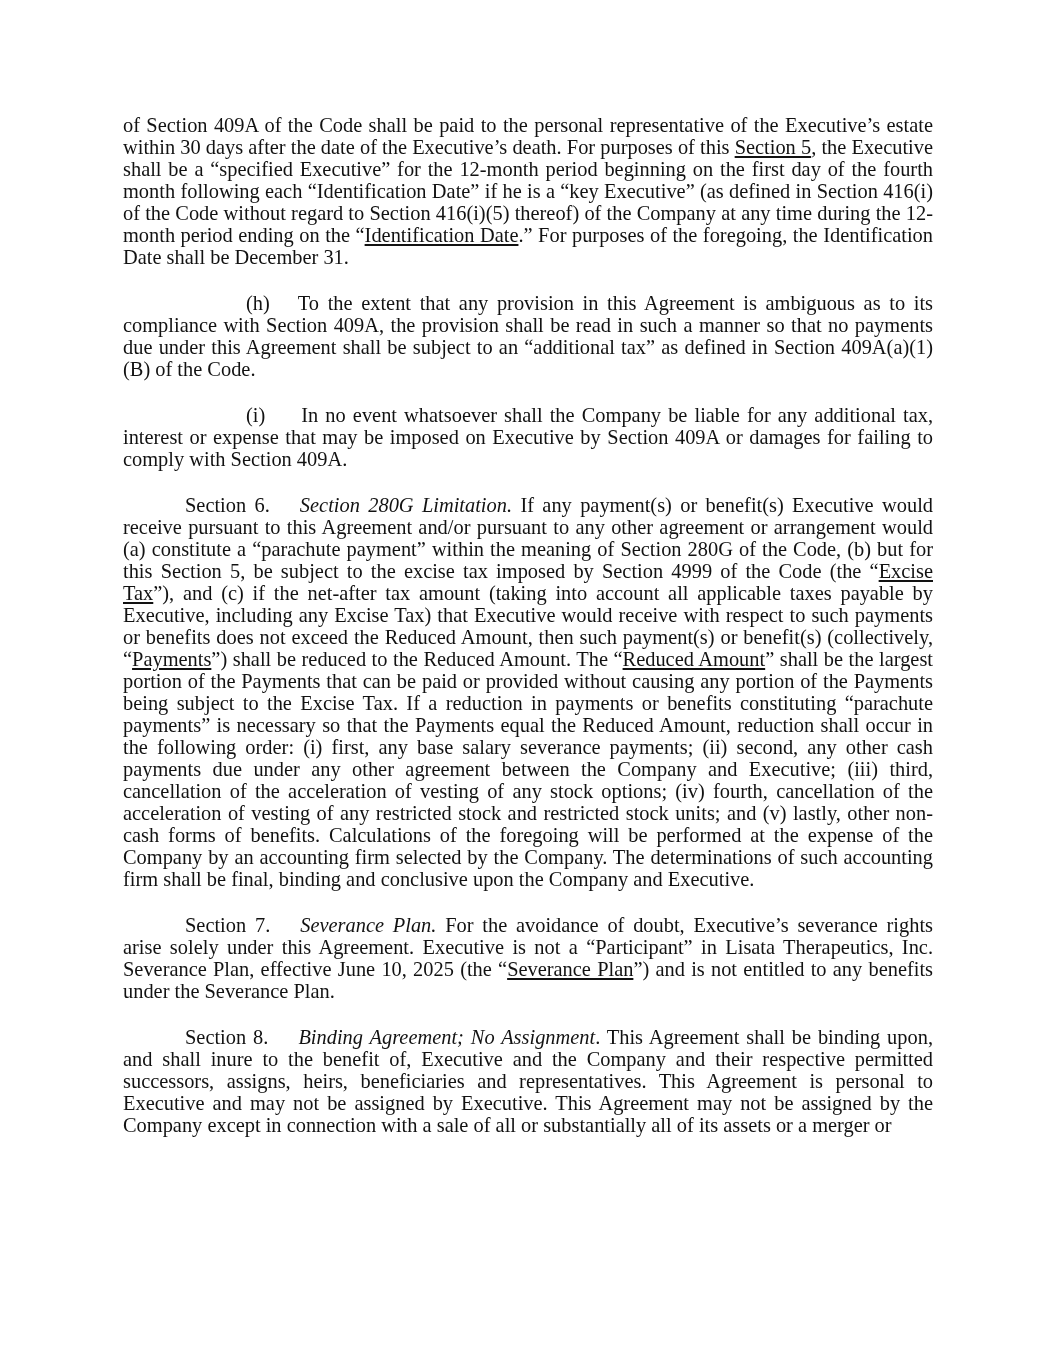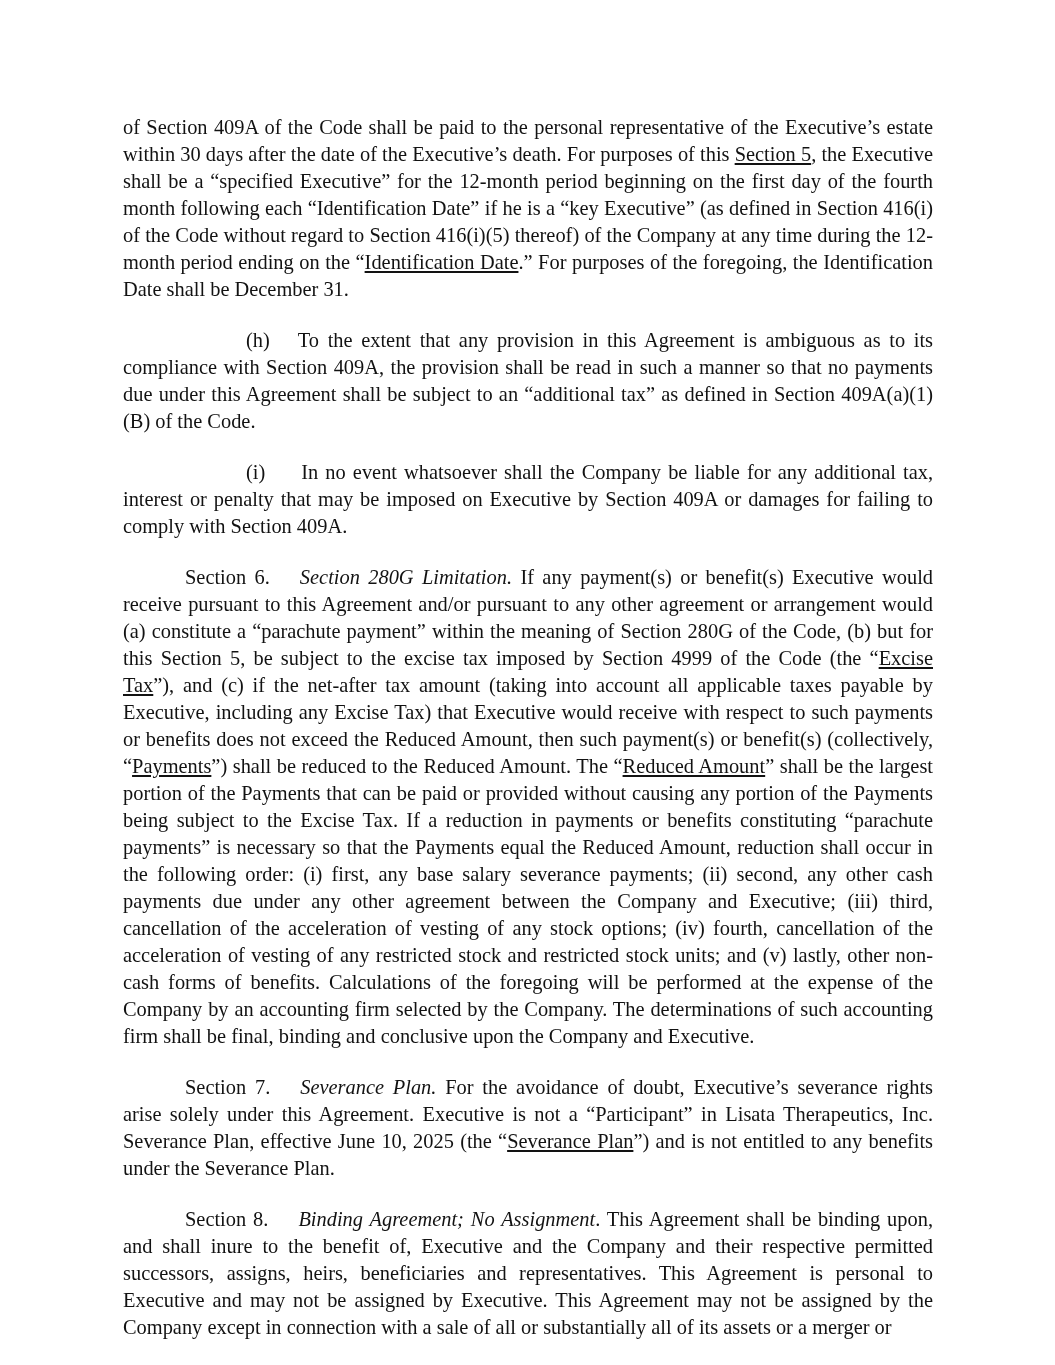--- a/index.html
+++ b/index.html
@@ -18,35 +18,35 @@
   }
   .doc-body {
     position: absolute;
     left: 123px;
     top: 114px;
     width: 810px;
   }
   p.para {
     margin: 0 0 24px 0;
     font-size: 20.4px;
-    line-height: 27px;
+    line-height: 22px;
     text-align: justify;
     text-justify: inter-word;
   }
   p.para:last-child { margin-bottom: 16px; }
   .tab { display: inline-block; height: 1px; }
   .b { font-weight: normal; }
   .i { font-style: italic; }
   .u { text-decoration: underline; text-underline-offset: 2px; }
 </style>
 </head>
 <body>
 
 <div class="page">
   <div class="doc-body">
       <p class="para"><span>of Section 409A of the Code shall be paid to the personal representative of the Executive’s estate within 30 days after the date of the Executive’s death.  For purposes of this </span><span class="u">Section 5</span><span>, the Executive shall be a “specified Executive” for the 12-month period beginning on the first day of the fourth month following each “Identification Date” if he is a “key Executive” (as defined in Section 416(i) of the Code without regard to Section 416(i)(5) thereof) of the Company at any time during the 12-month period ending on the “</span><span class="u">Identification Date</span><span>.” For purposes of the foregoing, the Identification Date shall be December 31.</span></p>
       <p class="para"><span class="tab" style="width: 123px;"></span><span>(h)</span><span class="tab" style="width: 28px;"></span><span>To the extent that any provision in this Agreement is ambiguous as to its compliance with Section 409A, the provision shall be read in such a manner so that no payments due under this Agreement shall be subject to an “additional tax” as defined in Section 409A(a)(1)(B) of the Code.</span></p>
-      <p class="para"><span class="tab" style="width: 123px;"></span><span>(i)</span><span class="tab" style="width: 36px;"></span><span>In no event whatsoever shall the Company be liable for any additional tax, interest or penalty that may be imposed on Executive by Section 409A or damages for failing to comply with Section 409A.</span></p>
+      <p class="para"><span class="tab" style="width: 123px;"></span><span>(i)</span><span class="tab" style="width: 36px;"></span><span>In no event whatsoever shall the Company be liable for any additional tax, interest or expense that may be imposed on Executive by Section 409A or damages for failing to comply with Section 409A.</span></p>
       <p class="para"><span class="tab" style="width: 62px;"></span><span class="b">Section 6.</span><span class="tab" style="width: 30px;"></span><span class="b i">Section 280G Limitation.</span><span>  If any payment(s) or benefit(s) Executive would receive pursuant to this Agreement and/or pursuant to any other agreement or arrangement would (a) constitute a “parachute payment” within the meaning of Section 280G of the Code, (b) but for this Section 5, be subject to the excise tax imposed by Section 4999 of the Code (the “</span><span class="u">Excise Tax</span><span>”), and (c) if the net-after tax amount (taking into account all applicable taxes payable by Executive, including any Excise Tax) that Executive would receive with respect to such payments or benefits does not exceed the Reduced Amount, then such payment(s) or benefit(s) (collectively, “</span><span class="u">Payments</span><span>”) shall be reduced to the Reduced Amount.  The “</span><span class="u">Reduced Amount</span><span>” shall be the largest portion of the Payments that can be paid or provided without causing any portion of the Payments being subject to the Excise Tax. If a reduction in payments or benefits constituting “parachute payments” is necessary so that the Payments equal the Reduced Amount, reduction shall occur in the following order: (i) first, any base salary severance payments; (ii) second, any other cash payments due under any other agreement between the Company and Executive; (iii) third, cancellation of the acceleration of vesting of any stock options; (iv) fourth, cancellation of the acceleration of vesting of any restricted stock and restricted stock units; and (v) lastly, other non-cash forms of benefits.  Calculations of the foregoing will be performed at the expense of the Company by an accounting firm selected by the Company.  The determinations of such accounting firm shall be final, binding and conclusive upon the Company and Executive.</span></p>
       <p class="para"><span class="tab" style="width: 62px;"></span><span class="b">Section 7.</span><span class="tab" style="width: 30px;"></span><span class="b i">Severance Plan.</span><span>  For the avoidance of doubt, Executive’s severance rights arise solely under this Agreement.  Executive is not a “Participant” in Lisata Therapeutics, Inc. Severance Plan, effective June 10, 2025 (the “</span><span class="u">Severance Plan</span><span>”) and is not entitled to any benefits under the Severance Plan.</span></p>
       <p class="para"><span class="tab" style="width: 62px;"></span><span class="b">Section 8</span><span>.</span><span class="tab" style="width: 30px;"></span><span class="b i">Binding Agreement</span><span class="b i">;</span><span> </span><span class="b i">No Assignment</span><span>.  This Agreement shall be binding upon, and shall inure to the benefit of, Executive and the Company and their respective permitted successors, assigns, heirs, beneficiaries and representatives.  This Agreement is personal to Executive and may not be assigned by Executive.  This Agreement may not be assigned by the Company except in connection with a sale of all or substantially all of its assets or a merger or</span></p>
     </div>
 </div>
 
 </body></html>

